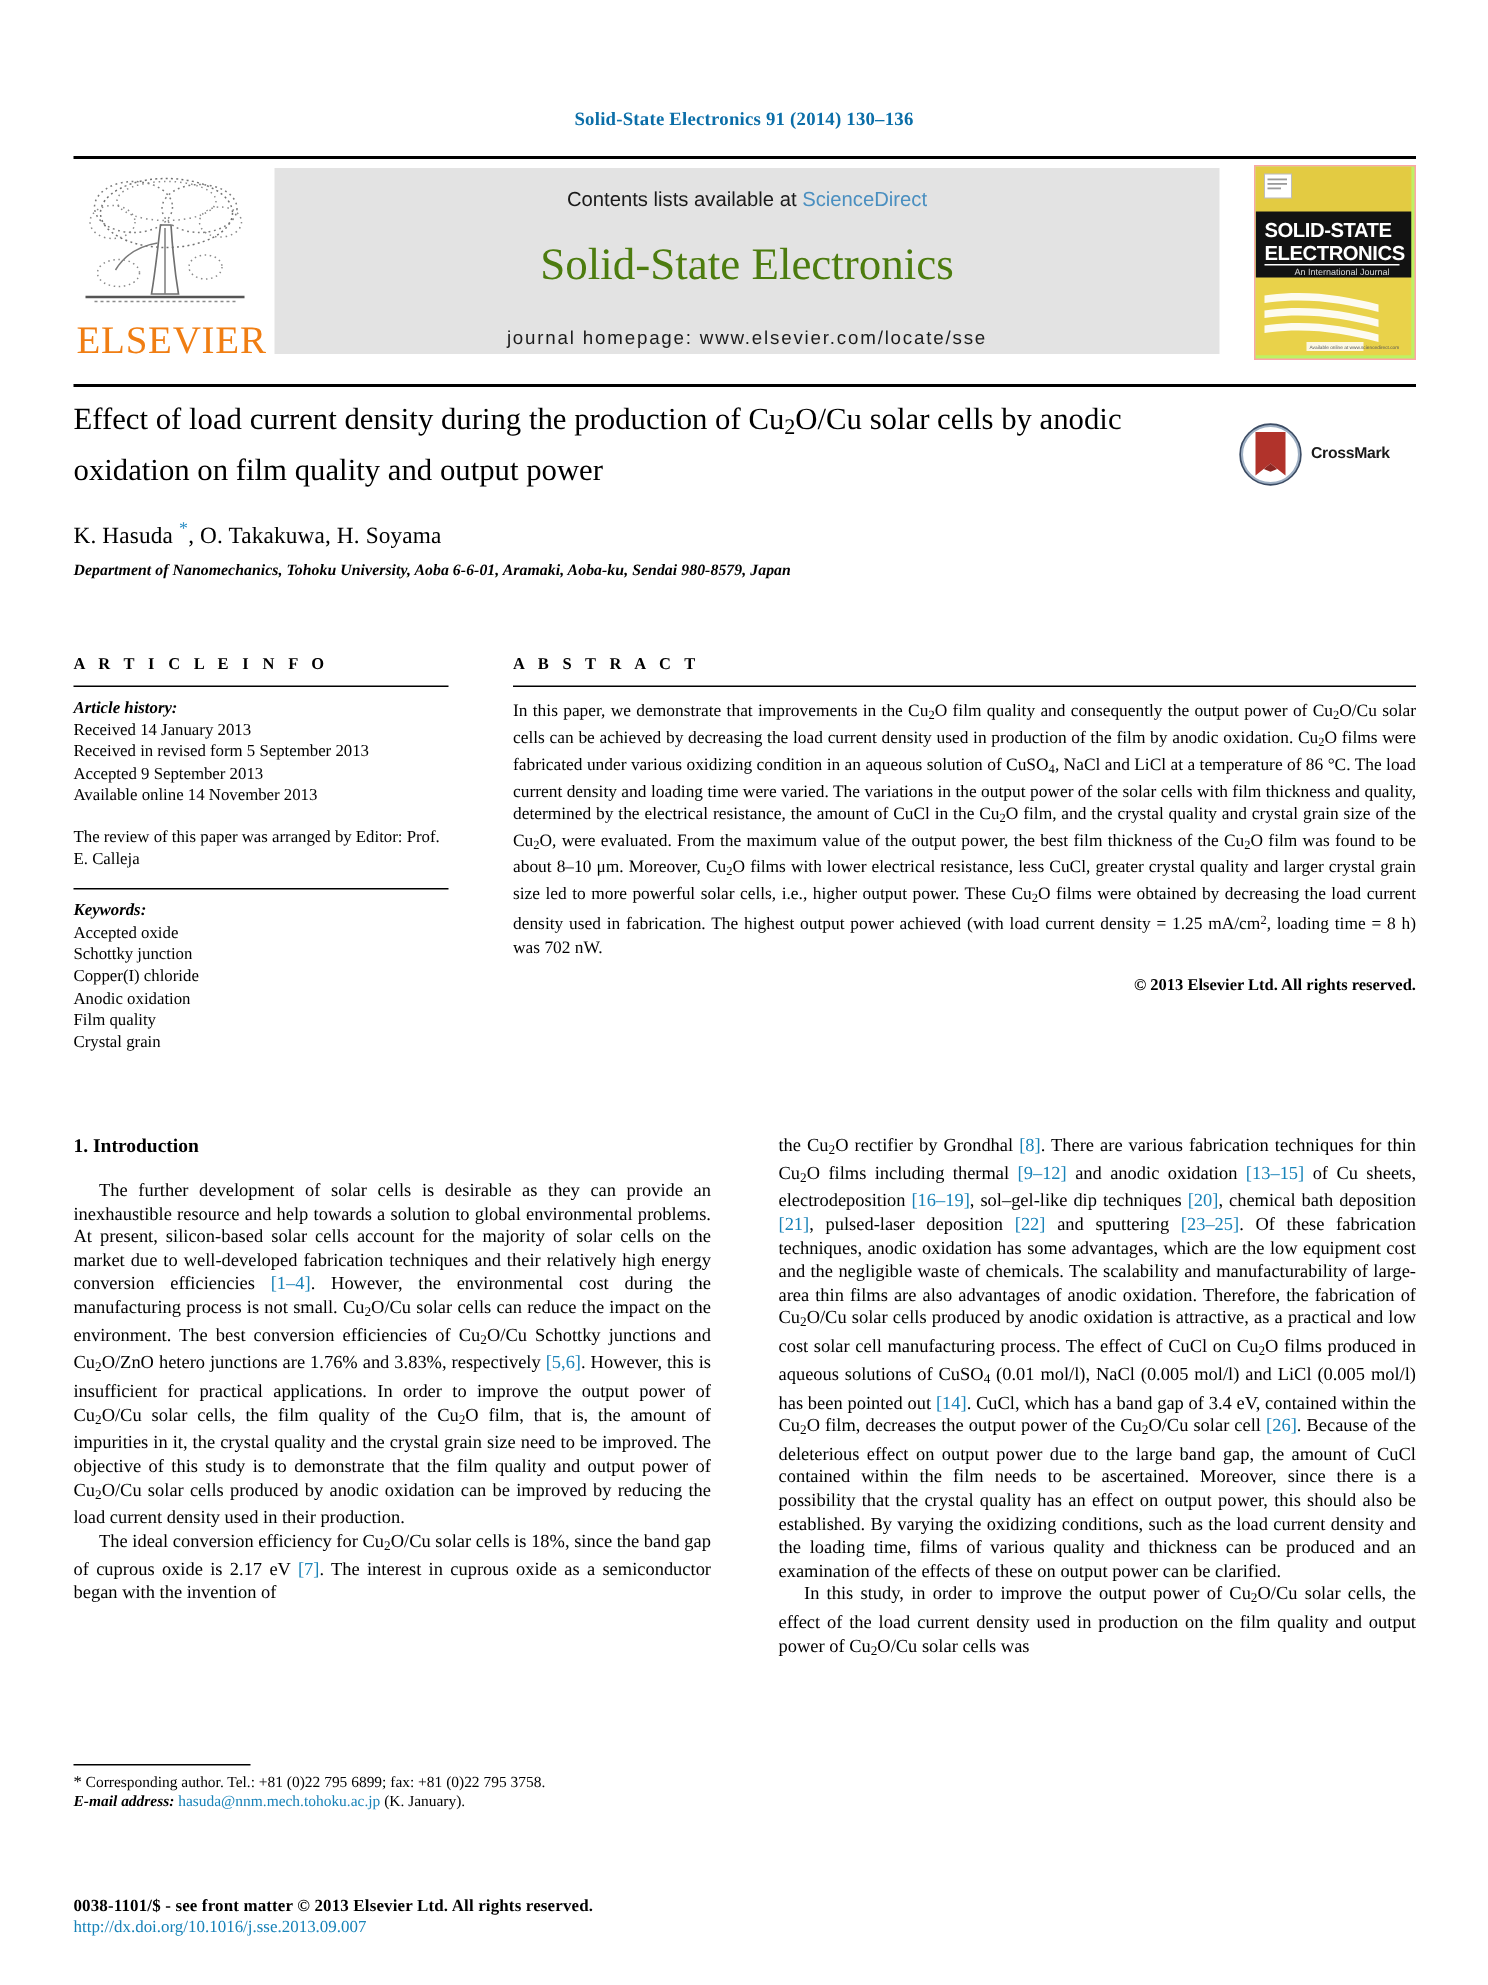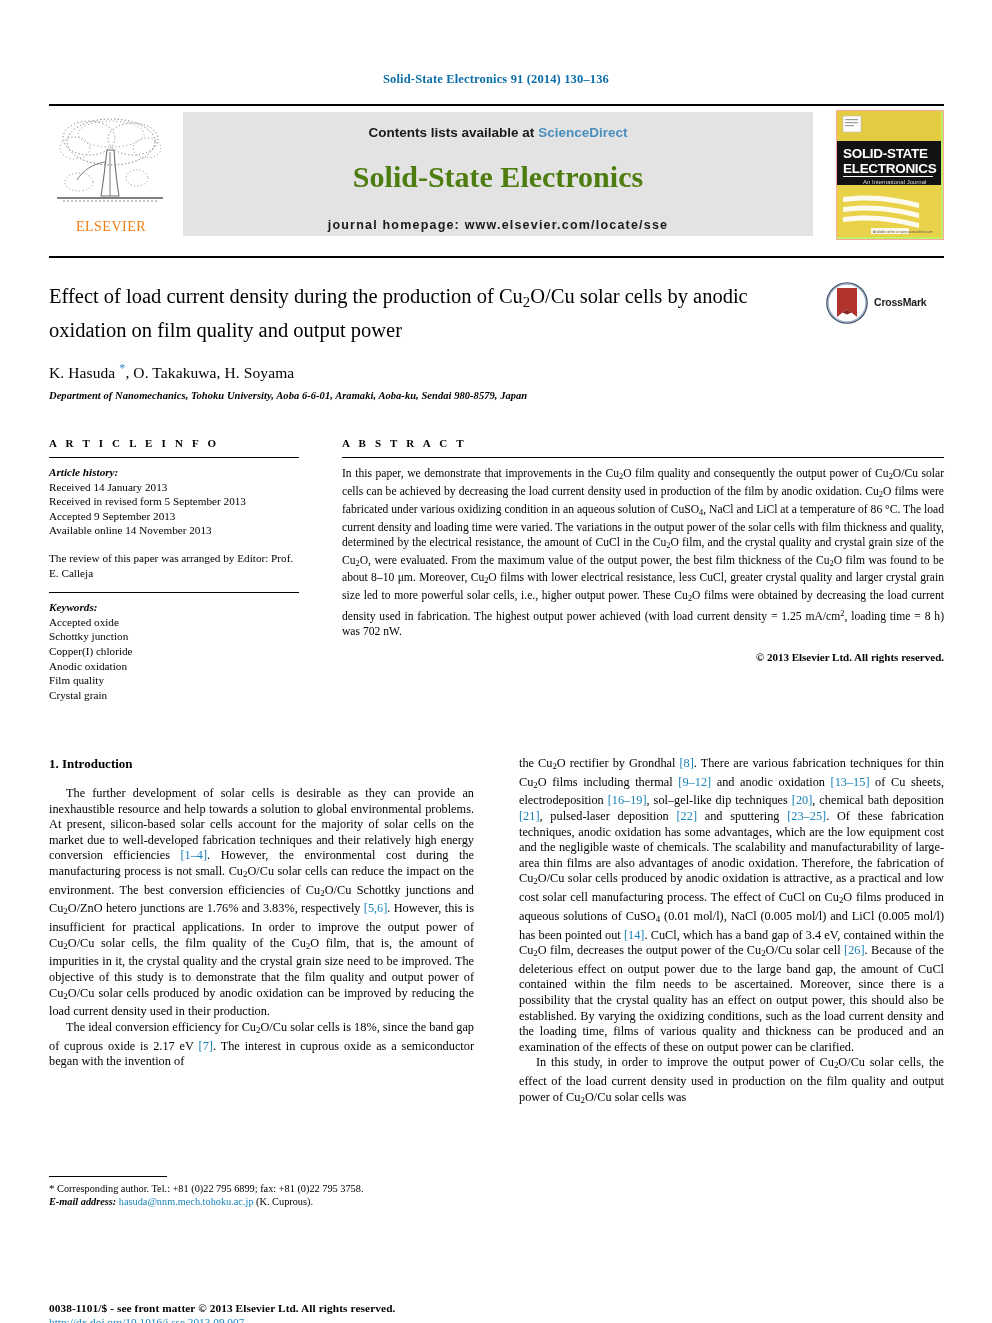--- a/index.html
+++ b/index.html
@@ -53,33 +53,32 @@
   }
   .elsevier-logo svg { display:block; }
   .elsevier-word {
     position: absolute;
     left: 2px;
     bottom: -2px;
     width: 120px;
     text-align: center;
     color: #F07E13;
     font-family: "Liberation Serif", serif;
-    font-size: 14px;
+    font-size: 26px;
     letter-spacing: .5px;
     line-height: 22px;
   }
   .journal-box {
     position: absolute;
     left: 134px;
     top: 6px;
     width: 630px;
     height: 124px;
     background: #e3e3e3;
     text-align: center;
-    font-weight: bold;
   }
   .contents-line {
     padding-top: 13px;
     font-size: 13.5px;
     color: #1a1a1a;
     font-family: "Liberation Sans", sans-serif;
   }
   .sd-link { color: #4a8fc0; }
   .journal-title {
     margin-top: 20px;
@@ -105,21 +104,21 @@
     overflow: hidden;
   }
 
   
   .title-block {
     position: absolute;
     left: 49px;
     top: 256px;
     width: 895px;
     border-top: 2.2px solid #000;
-    padding-top: 24px;
+    padding-top: 8px;
   }
   .paper-title {
     width: 770px;
     font-size: 20.5px;
     line-height: 28px;
     color: #000;
     font-family: "Liberation Serif", serif;
   }
   .crossmark {
     position: absolute;
@@ -253,21 +252,21 @@
   .fn-text .star { font-size: 11px; }
   .link { color: #1782b8; }
   .em-label { font-style: italic; font-weight: bold; }
 
   .footer {
     position: absolute;
     left: 49px;
     top: 1265px;
     width: 500px;
   }
-  .footer-line1 { font-size: 11.3px; font-weight: bold; letter-spacing: .1px; margin-top: 37px; }
+  .footer-line1 { font-size: 11.3px; font-weight: bold; letter-spacing: .1px; }
   .footer-line2 { font-size: 11.3px; color: #1782b8; margin-top: 2px; }
 
   sub { font-size: .72em; vertical-align: -.24em; }
   sup { font-size: .72em; vertical-align: .42em; }
 </style>
 </head>
 <body>
 
 <div class="page">
 
@@ -398,21 +397,21 @@
       <p class="para">In this study, in order to improve the output power of Cu<sub>2</sub>O/Cu solar cells, the effect of the load current density used in production on the film quality and output power of Cu<sub>2</sub>O/Cu solar cells was</p>
     </div>
   </div>
 
   <div class="footnote">
     <div class="fn-rule"></div>
     <div class="fn-text"><span class="star">*</span> Corresponding author. Tel.: +81 (0)22 795 6899; fax: +81 (0)22 795 3758.</div>
     <div class="fn-text" style="padding-left:12px;">
       <span class="em-label">E-mail address:</span>
       <span class="link">hasuda@nnm.mech.tohoku.ac.jp</span>
-      <span>(K. Cuprous).</span>
+      <span>(K. January).</span>
     </div>
   </div>
 
   <div class="footer">
     <div class="footer-line1">0038-1101/$ - see front matter © 2013 Elsevier Ltd. All rights reserved.</div>
     <div class="footer-line2">http://dx.doi.org/10.1016/j.sse.2013.09.007</div>
   </div>
 
 </div>
 

